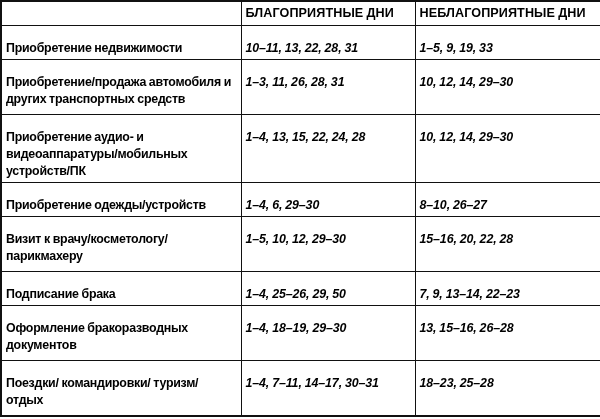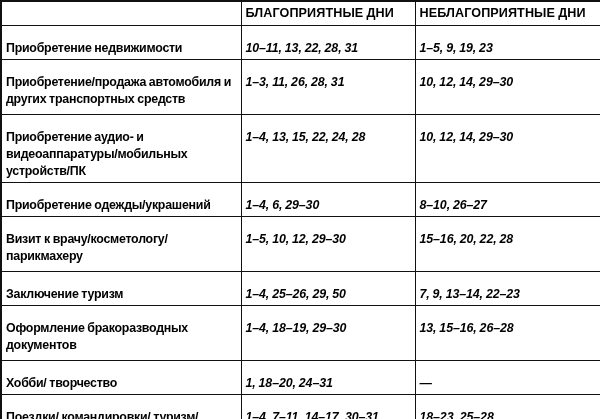--- a/index.html
+++ b/index.html
@@ -83,56 +83,51 @@
     <tr>
       <th class="header-blank"></th>
       <th>БЛАГОПРИЯТНЫЕ ДНИ</th>
       <th>НЕБЛАГОПРИЯТНЫЕ ДНИ</th>
     </tr>
   </thead>
   <tbody>
       <tr data-lines="1">
         <td class="cell-activity">Приобретение недвижимости</td>
         <td class="cell-days">10–11, 13, 22, 28, 31</td>
-        <td class="cell-days">1–5, 9, 19, 23</td>
+        <td class="cell-days">1–5, 9, 19, 33</td>
       </tr>
       <tr data-lines="2">
         <td class="cell-activity">Приобретение/продажа автомобиля и других транспортных средств</td>
         <td class="cell-days">1–3, 11, 26, 28, 31</td>
         <td class="cell-days">10, 12, 14, 29–30</td>
       </tr>
       <tr data-lines="2">
         <td class="cell-activity">Приобретение аудио- и видеоаппаратуры/мобильных устройств/ПК</td>
         <td class="cell-days">1–4, 13, 15, 22, 24, 28</td>
         <td class="cell-days">10, 12, 14, 29–30</td>
       </tr>
       <tr data-lines="1">
-        <td class="cell-activity">Приобретение одежды/украшений</td>
+        <td class="cell-activity">Приобретение одежды/устройств</td>
         <td class="cell-days">1–4, 6, 29–30</td>
         <td class="cell-days">8–10, 26–27</td>
       </tr>
       <tr data-lines="2">
         <td class="cell-activity">Визит к врачу/косметологу/ парикмахеру</td>
         <td class="cell-days">1–5, 10, 12, 29–30</td>
         <td class="cell-days">15–16, 20, 22, 28</td>
       </tr>
       <tr data-lines="1">
-        <td class="cell-activity">Заключение туризм</td>
+        <td class="cell-activity">Подписание брака</td>
         <td class="cell-days">1–4, 25–26, 29, 50</td>
         <td class="cell-days">7, 9, 13–14, 22–23</td>
       </tr>
       <tr data-lines="2">
         <td class="cell-activity">Оформление бракоразводных документов</td>
         <td class="cell-days">1–4, 18–19, 29–30</td>
         <td class="cell-days">13, 15–16, 26–28</td>
-      </tr>
-      <tr data-lines="1">
-        <td class="cell-activity">Хобби/ творчество</td>
-        <td class="cell-days">1, 18–20, 24–31</td>
-        <td class="cell-days">—</td>
       </tr>
       <tr data-lines="2">
         <td class="cell-activity">Поездки/ командировки/ туризм/ отдых</td>
         <td class="cell-days">1–4, 7–11, 14–17, 30–31</td>
         <td class="cell-days">18–23, 25–28</td>
       </tr>
     </tbody>
 </table>
 
 </body></html>

